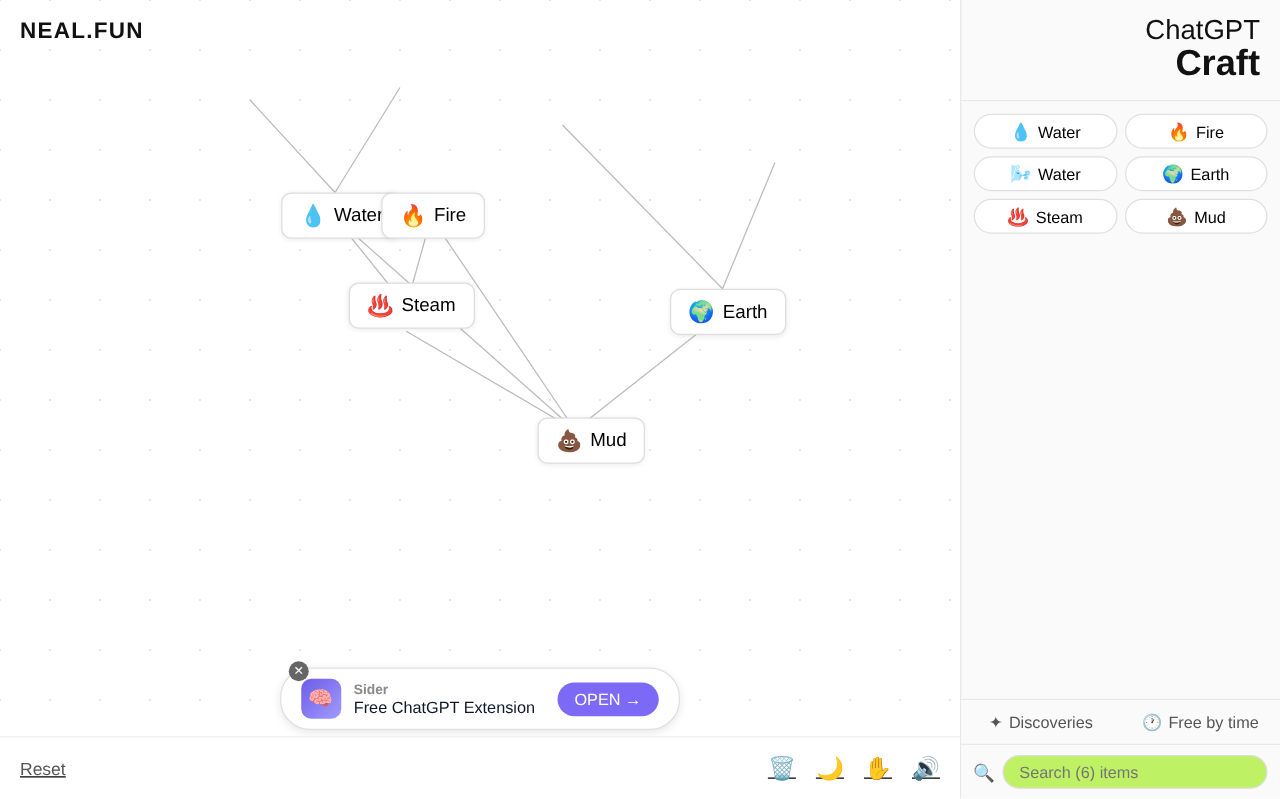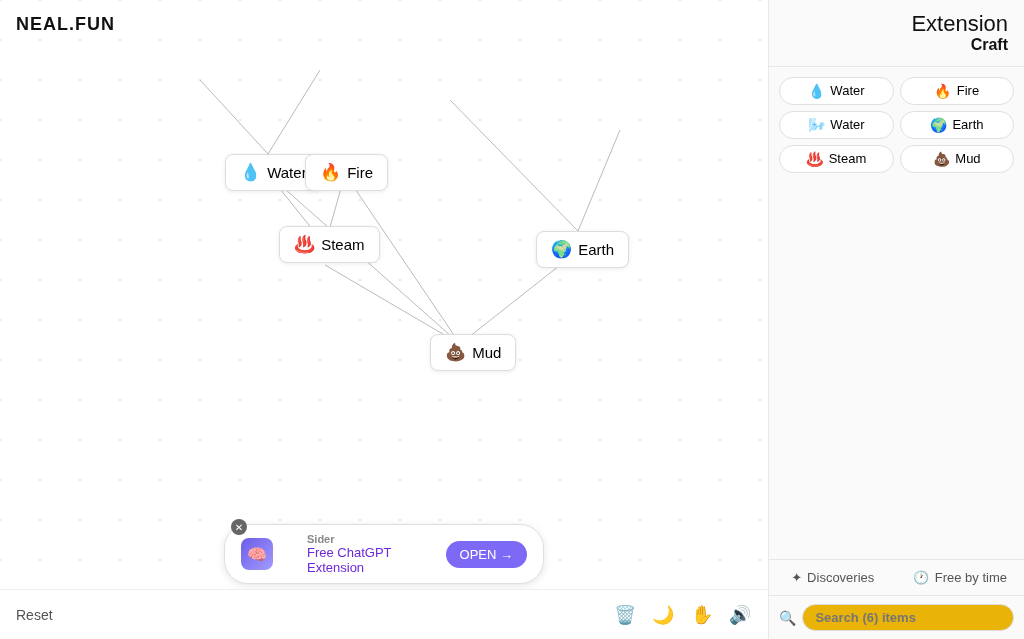--- a/index.html
+++ b/index.html
@@ -73,20 +73,21 @@
       bottom: 0;
       left: 0;
       right: 0;
       height: 50px;
       background: #fff;
       border-top: 1px solid #eee;
       display: flex;
       align-items: center;
       padding: 0 16px;
       z-index: 20;
+      text-decoration: underline;
     }
 
     #reset-btn {
       font-size: 14px;
       color: #555;
       background: none;
       border: none;
       cursor: pointer;
       margin-right: auto;
     }
@@ -133,32 +134,31 @@
       color: #fff;
       font-size: 10px;
       display: flex;
       align-items: center;
       justify-content: center;
       cursor: pointer;
     }
 
     #ad-banner .ad-text {
       flex: 1;
-      margin-left: 24px;
     }
 
     #ad-banner .ad-brand {
       font-size: 11px;
       color: #888;
       font-weight: 600;
     }
 
     #ad-banner .ad-title {
       font-size: 13px;
-      color: #6d28d9;
+      color: #0f172a;
       font-weight: 500;
     }
 
     #ad-banner .ad-open-btn {
       background: #7c6af7;
       color: #fff;
       border: none;
       border-radius: 20px;
       padding: 6px 14px;
       font-size: 13px;
@@ -204,21 +204,21 @@
     }
 
     #infinite-craft-logo .infinite {
       font-size: 22px;
       font-weight: 300;
       color: #111;
       line-height: 1.1;
     }
 
     #infinite-craft-logo .craft {
-      font-size: 16px;
+      font-size: 29px;
       font-weight: 700;
       color: #111;
       line-height: 1.1;
     }
 
     
     #elements-grid {
       padding: 10px 10px 6px 10px;
       display: grid;
       grid-template-columns: 1fr 1fr;
@@ -280,24 +280,23 @@
       align-items: center;
       gap: 6px;
     }
 
     #sidebar-search input {
       flex: 1;
       border: 1px solid #ddd;
       border-radius: 16px;
       padding: 5px 12px;
       font-size: 13px;
-      background: #eab308;
+      background: #bef264;
       outline: none;
       color: #555;
-      font-weight: bold;
     }
 
     
     #element-list-area::-webkit-scrollbar { width: 4px; }
     #element-list-area::-webkit-scrollbar-thumb { background: #ddd; border-radius: 2px; }
   </style>
 </head>
 <body>
 
 <div id="canvas-area">
@@ -370,21 +369,21 @@
       <span class="bottom-icon">🔊</span>
     </div>
   </div>
 
 </div>
 
 <div id="sidebar">
 
   <div id="sidebar-header">
     <div id="infinite-craft-logo">
-      <div class="infinite">Extension</div>
+      <div class="infinite">ChatGPT</div>
       <div class="craft">Craft</div>
     </div>
   </div>
 
   <div id="elements-grid">
 
   <div class="sidebar-pill">
         <span class="p-emoji">💧</span>
         <span>Water</span>
       </div>

